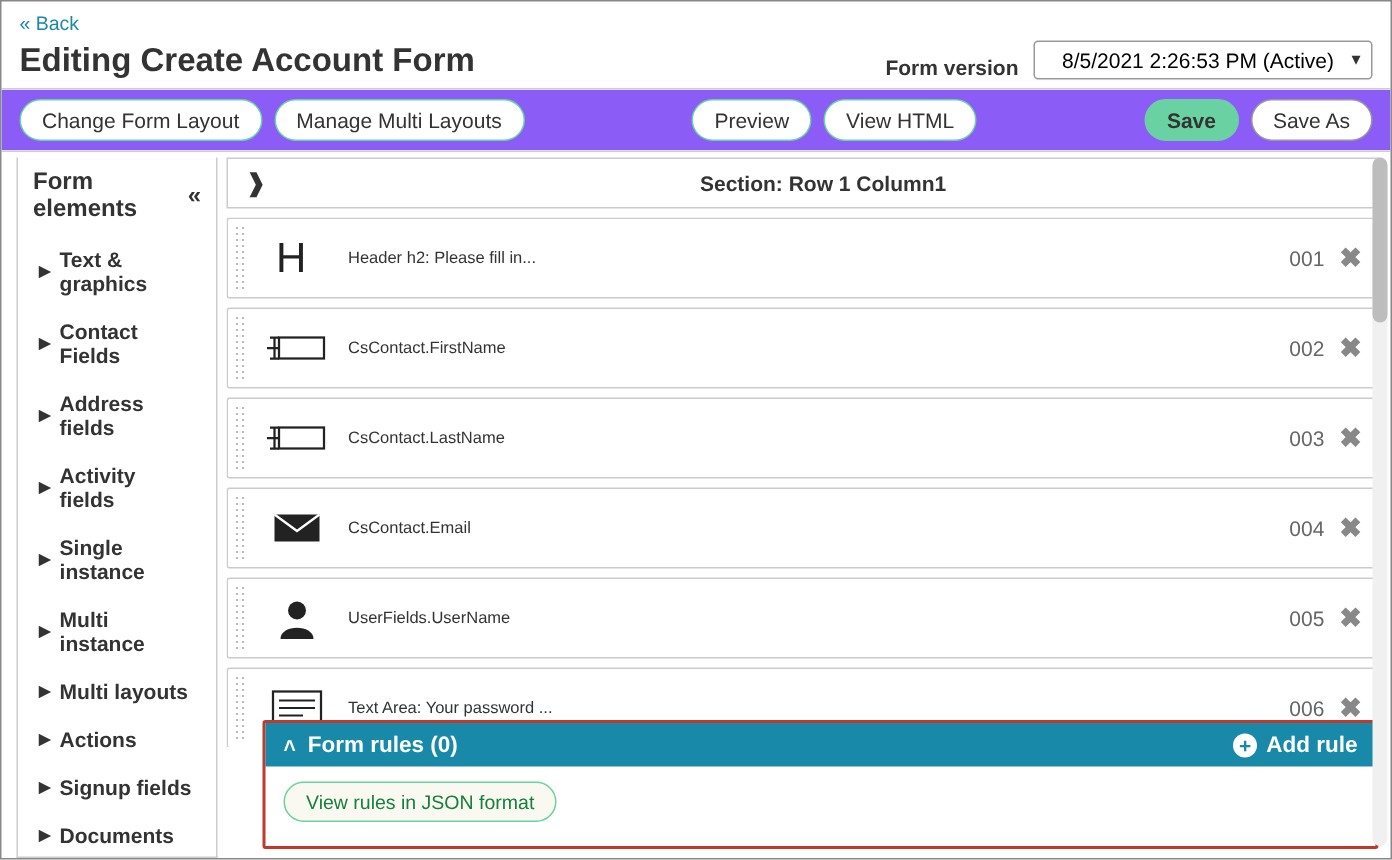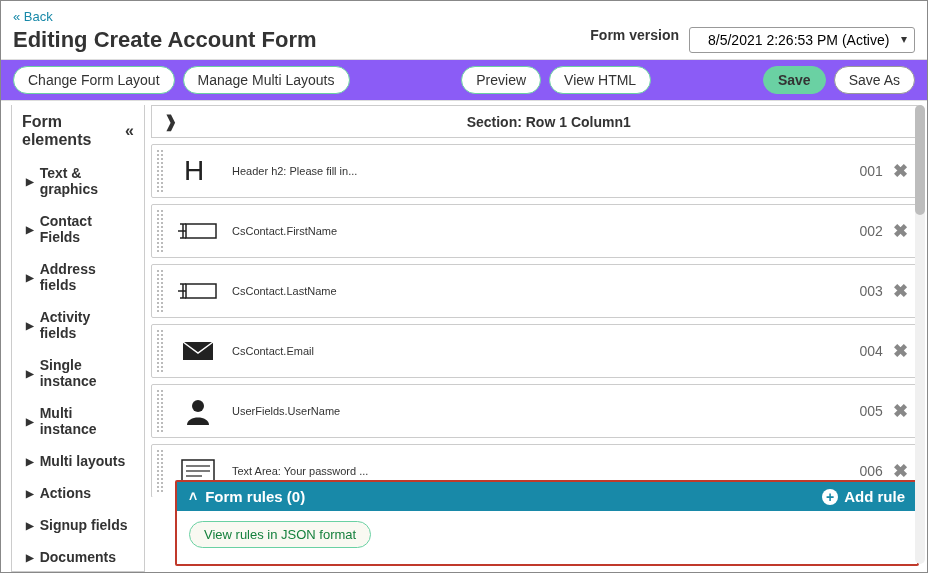--- a/index.html
+++ b/index.html
@@ -1,21 +1,21 @@
 <!DOCTYPE html>
 <html><head>
 <meta charset="utf-8">
 <style>
 * { box-sizing: border-box; margin: 0; padding: 0; font-family: -apple-system, BlinkMacSystemFont, "Segoe UI", Arial, sans-serif; }
 body { background: #fff; width: 928px; height: 573px; overflow: hidden; position: relative; border: 1px solid #888; }
 .topbar { padding: 6px 12px 0 12px; }
 .back-link { color: #1889a8; font-size: 13px; cursor: pointer; }
 .header-row { display: flex; align-items: center; justify-content: space-between; padding: 2px 12px 6px 12px; gap: 48px; }
 .page-title { font-size: 22px; font-weight: 600; color: #333; }
-.version-wrap { display: flex; align-items: flex-start; gap: 10px; font-size: 14px; }
+.version-wrap { display: flex; align-items: flex-end; gap: 10px; font-size: 14px; }
 .version-label { font-weight: 700; color: #333; }
 .version-select { border: 1px solid #999; border-radius: 3px; padding: 4px 24px 4px 18px; font-size: 14px; background: #fff; appearance: none; position: relative; }
 .version-select-wrap { position: relative; }
 .version-select-wrap::after { content: "▾"; position: absolute; right: 8px; top: 5px; font-size: 12px; color: #333; pointer-events: none; }
 .toolbar { display: flex; align-items: center; gap: 8px; padding: 6px 12px; border-top: 1px solid #ddd; border-bottom: 1px solid #ddd; background: #8b5cf6; }
 .btn { border-radius: 16px; padding: 5px 14px; font-size: 14px; cursor: pointer; background: #fff; border: 1px solid #6ad1a3; color: #333; }
 .btn-grey { border: 1px solid #999; }
 .btn-save { background: #6ad1a3; border: 1px solid #6ad1a3; font-weight: 600; }
 .toolbar-spacer { flex: 1; }
 .toolbar-mid { display: flex; gap: 8px; }

